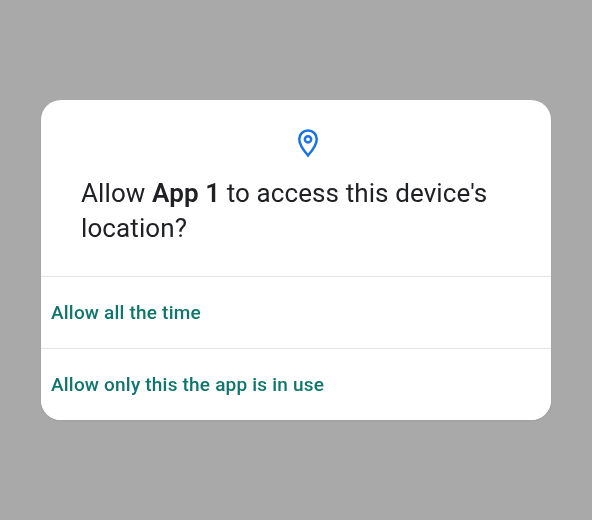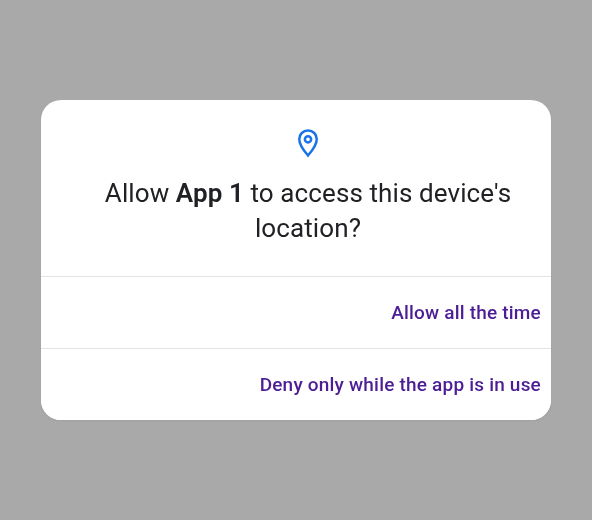--- a/index.html
+++ b/index.html
@@ -14,21 +14,20 @@
     }
     .dialog {
       width: 510px;
       background: #ffffff;
       border-radius: 20px;
       overflow: hidden;
       box-shadow: 0 1px 3px rgba(0,0,0,0.05);
     }
     .header {
       padding: 28px 16px 30px 40px;
-      text-align: center;
     }
     .icon-wrap {
       margin-bottom: 18px;
       display: flex;
       justify-content: center;
     }
     .icon-wrap svg {
       width: 30px;
       height: 30px;
     }
@@ -47,25 +46,25 @@
     }
     .option {
       display: block;
       width: 100%;
       border: none;
       border-top: 1px solid #e2e3e5;
       background: #fff;
       padding: 24px 10px;
       font-size: 19px;
       font-weight: 500;
-      color: #4c1d95;
+      color: #0f766e;
       cursor: pointer;
       font-family: inherit;
       letter-spacing: 0.2px;
-      text-align: right;
+      text-align: left;
     }
     .option:first-child {
       border-top: none;
     }
   </style>
 </head>
 <body>
 
 <div class="dialog">
   <div class="header">
@@ -74,15 +73,15 @@
         <path d="M12 2 C8 2 5 5 5 9 C5 14 12 22 12 22 C12 22 19 14 19 9 C19 5 16 2 12 2 Z" fill="none"></path>
         <circle cx="12" cy="9" r="2.5" fill="none"></circle>
       </svg>
     </div>
     <div class="title">
       <span>Allow </span><span class="app-name">App 1</span><span> to access this device's location?</span>
     </div>
   </div>
   <div class="options">
     <button class="option">Allow all the time</button>
-    <button class="option">Deny only while the app is in use</button>
+    <button class="option">Allow only this the app is in use</button>
   </div>
 </div>
 
 </body></html>

